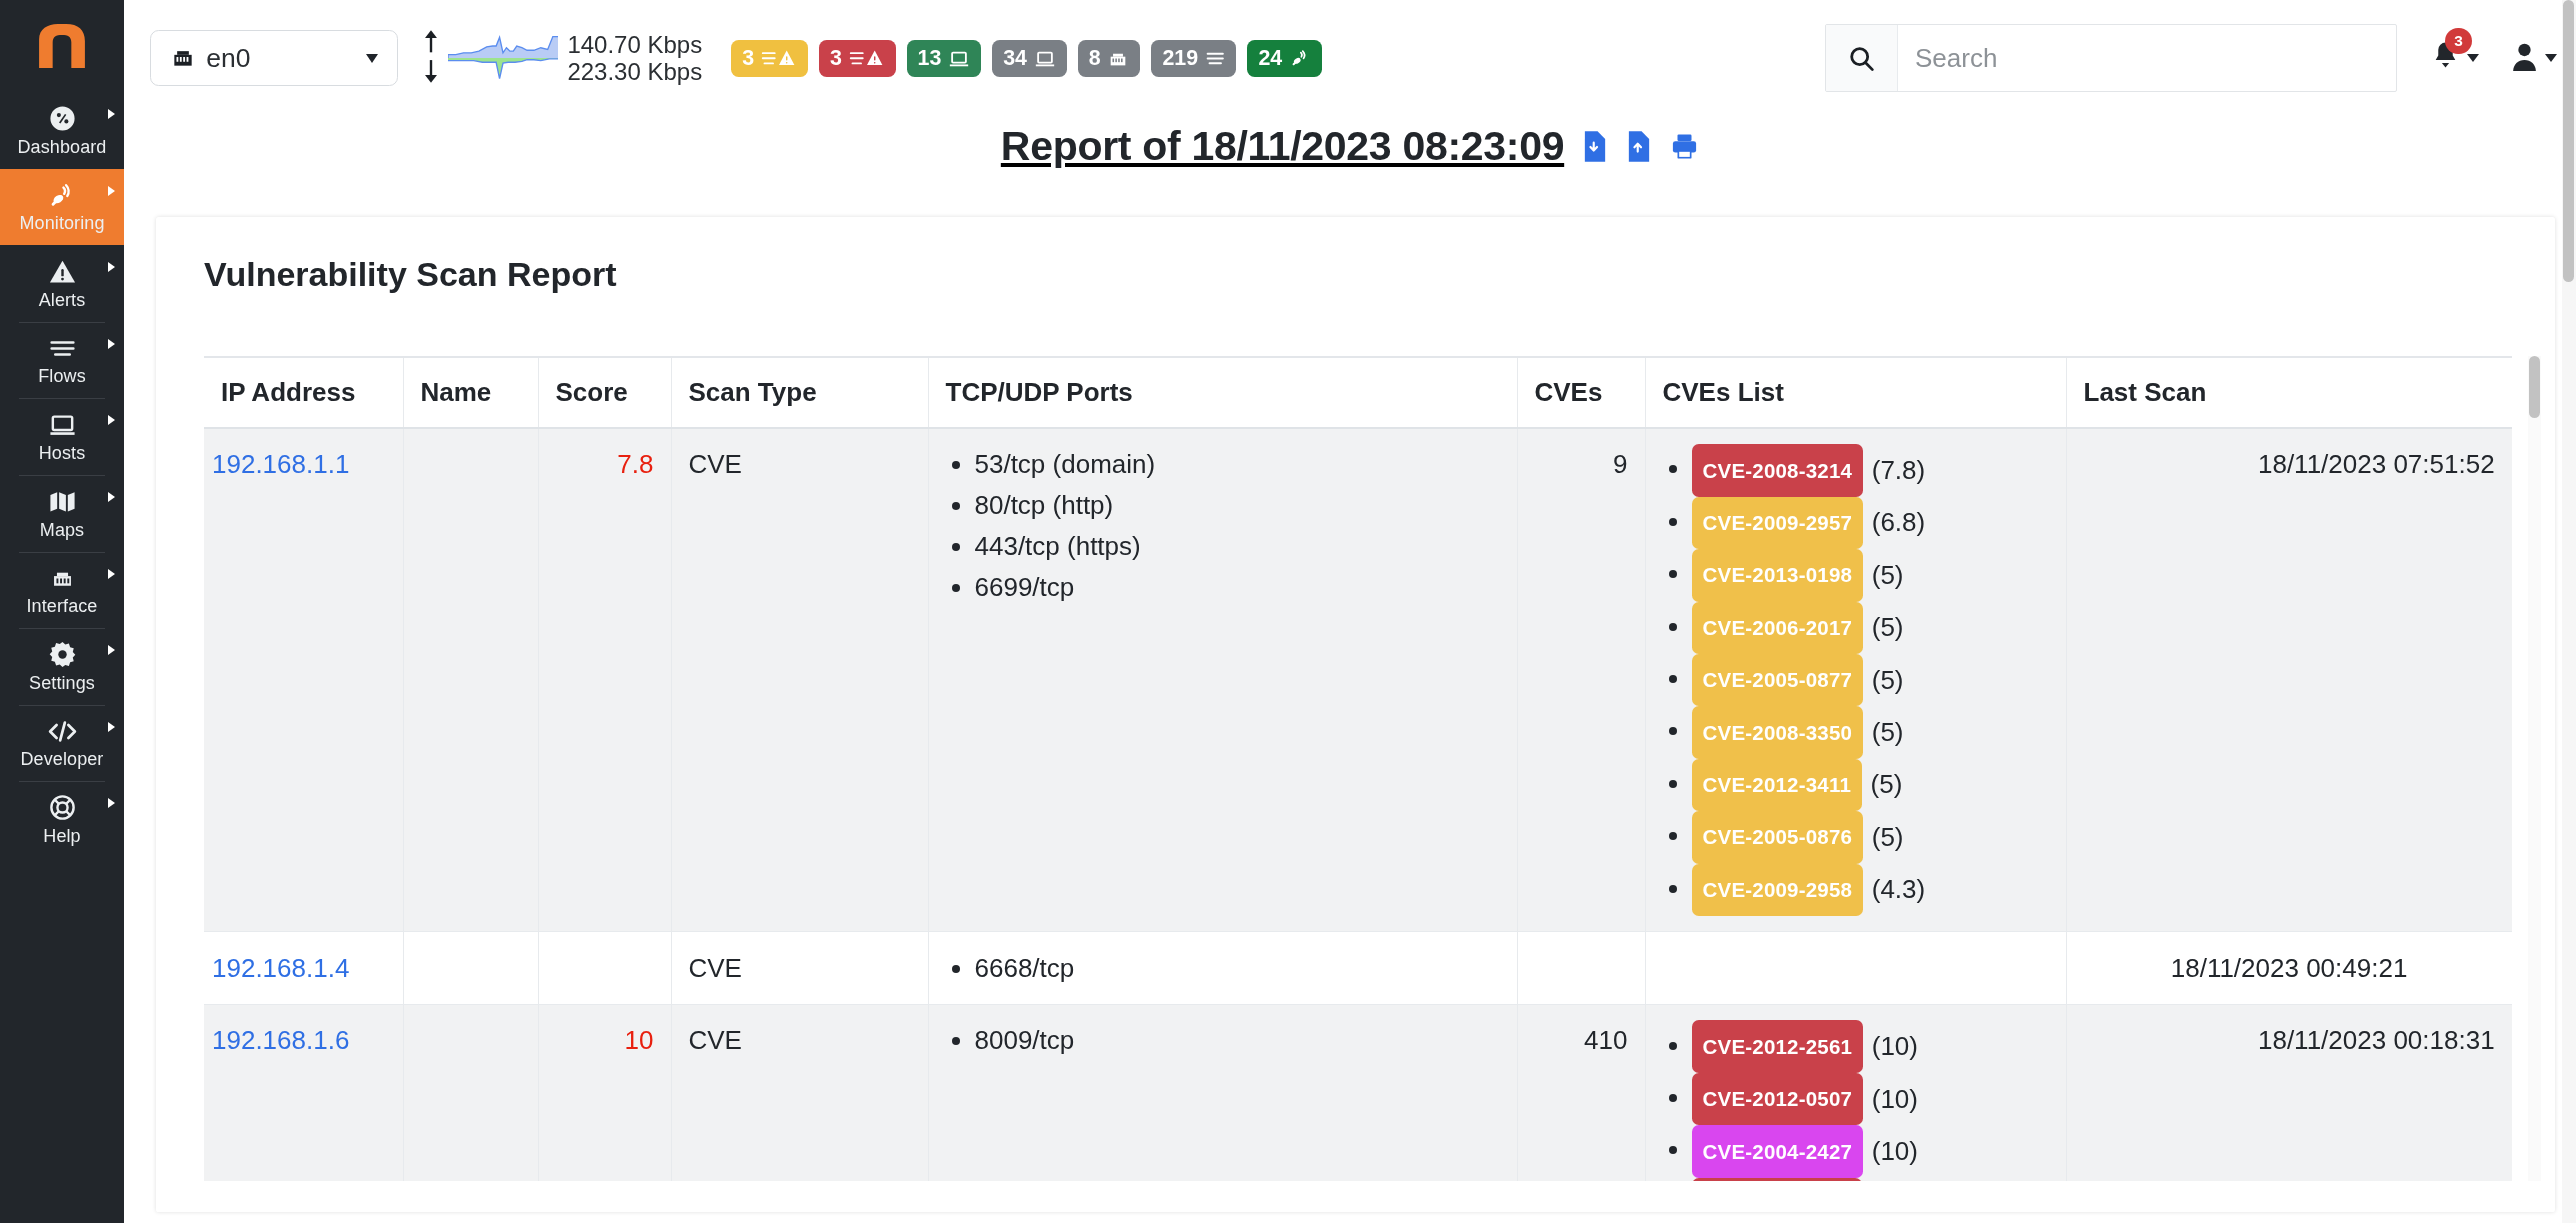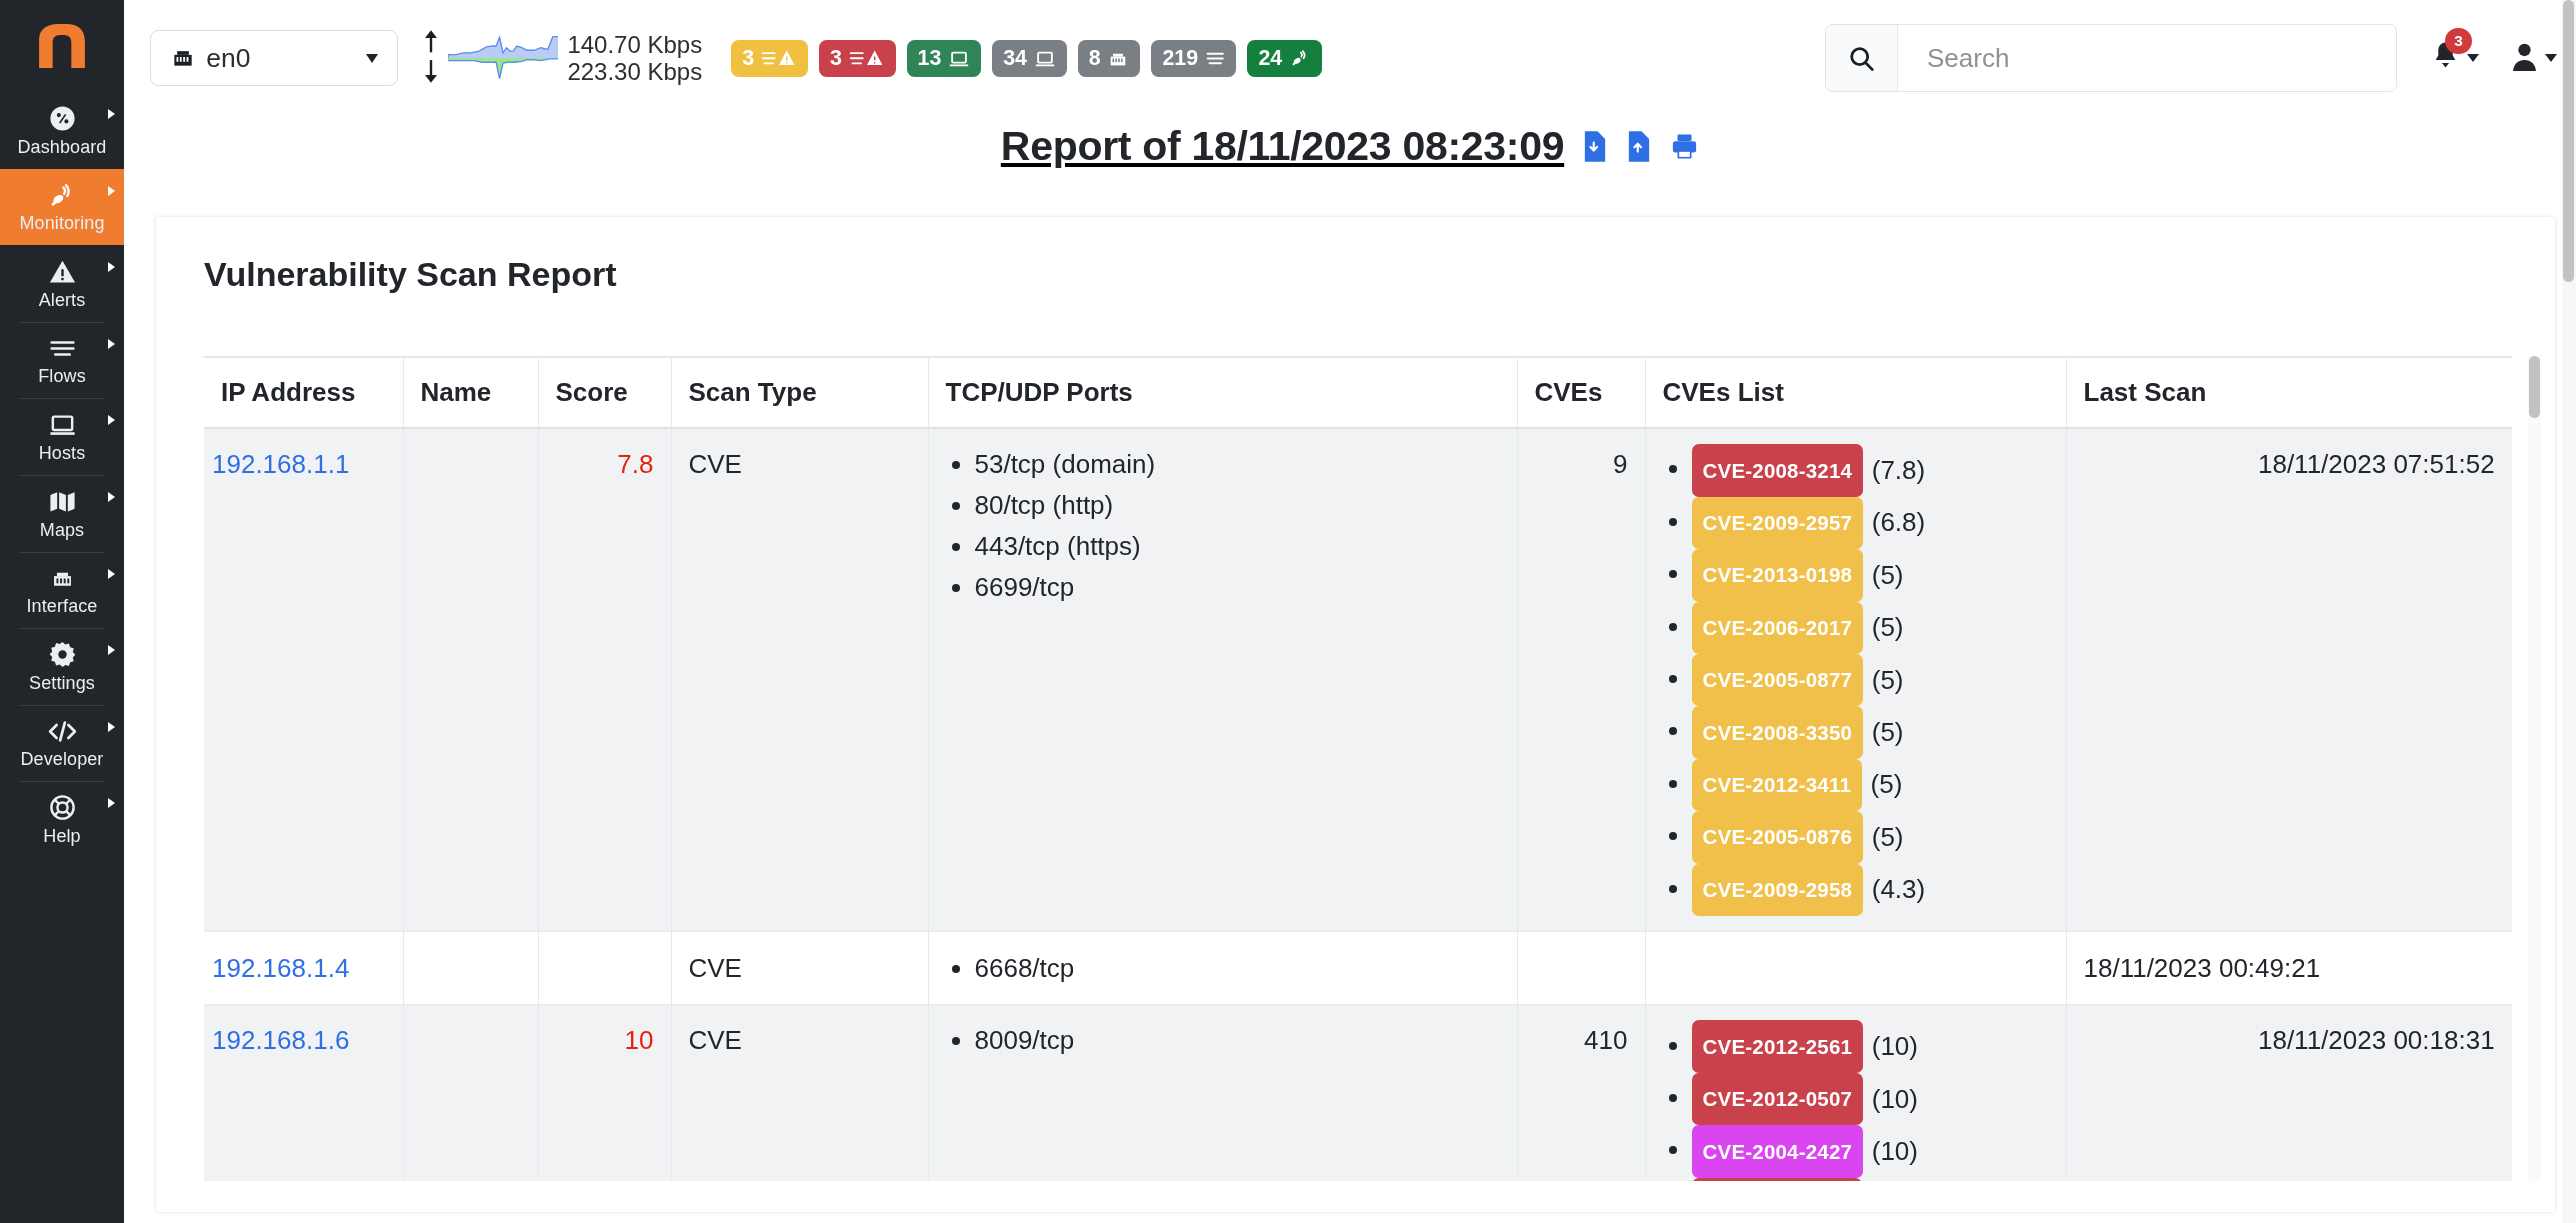--- a/index.html
+++ b/index.html
@@ -74,22 +74,22 @@
   .badges { display: flex; align-items: center; margin-left: 29px; gap: 11px; }
   .badge {
     height: 37px; border-radius: 7.7px; display: flex; align-items: center;
     padding: 0 11px; gap: 6.8px; color: #ffffff;
     font-size: 21.4px; font-weight: bold; cursor: pointer; white-space: nowrap;
   }
   .badge svg { display: block; }
 
   .topbar-right { margin-left: auto; display: flex; align-items: center; }
   .searchbox {
-    width: 572px; height: 68px; border: 1.3px solid #e2e5e8; border-radius: 7px;
-    display: flex; align-items: center; background: #fff; overflow: hidden; gap: 12px;
+    width: 572px; height: 68px; border: 1.3px solid #e2e5e8; border-radius: 2px;
+    display: flex; align-items: center; background: #fff; overflow: hidden;
   }
   .search-ico-cell {
     width: 72px; height: 100%; display: flex; align-items: center; justify-content: center;
     background: #f9fafb; border-right: 1.3px solid #e8ebee;
   }
   .search-input {
     flex: 1; height: 100%; border: 0; outline: 0; background: transparent;
     font-family: inherit; font-size: 26px; color: #2b2f33; padding: 0 17px;
   }
   .search-input::placeholder { color: #8d9297; }
@@ -542,21 +542,21 @@
                 <td class="c-type">CVE</td>
                 <td class="c-ports">
                   <ul class="ports-list">
                     <li>6668/tcp</li>
                   </ul>
                 </td>
                 <td class="c-cnt num-cell"></td>
                 <td class="c-list">
                   <ul class="cves-list"></ul>
                 </td>
-                <td class="c-last" style="text-align:left">18/11/2023 00:49:21</td>
+                <td class="c-last" style="text-align:center">18/11/2023 00:49:21</td>
               </tr>
               <tr class="odd">
                 <td class="c-ip"><a class="ip-link">192.168.1.6</a></td>
                 <td class="c-name"></td>
                 <td class="c-score num-cell"><span class="score-val">10</span></td>
                 <td class="c-type">CVE</td>
                 <td class="c-ports">
                   <ul class="ports-list">
                     <li>8009/tcp</li>
                   </ul>

